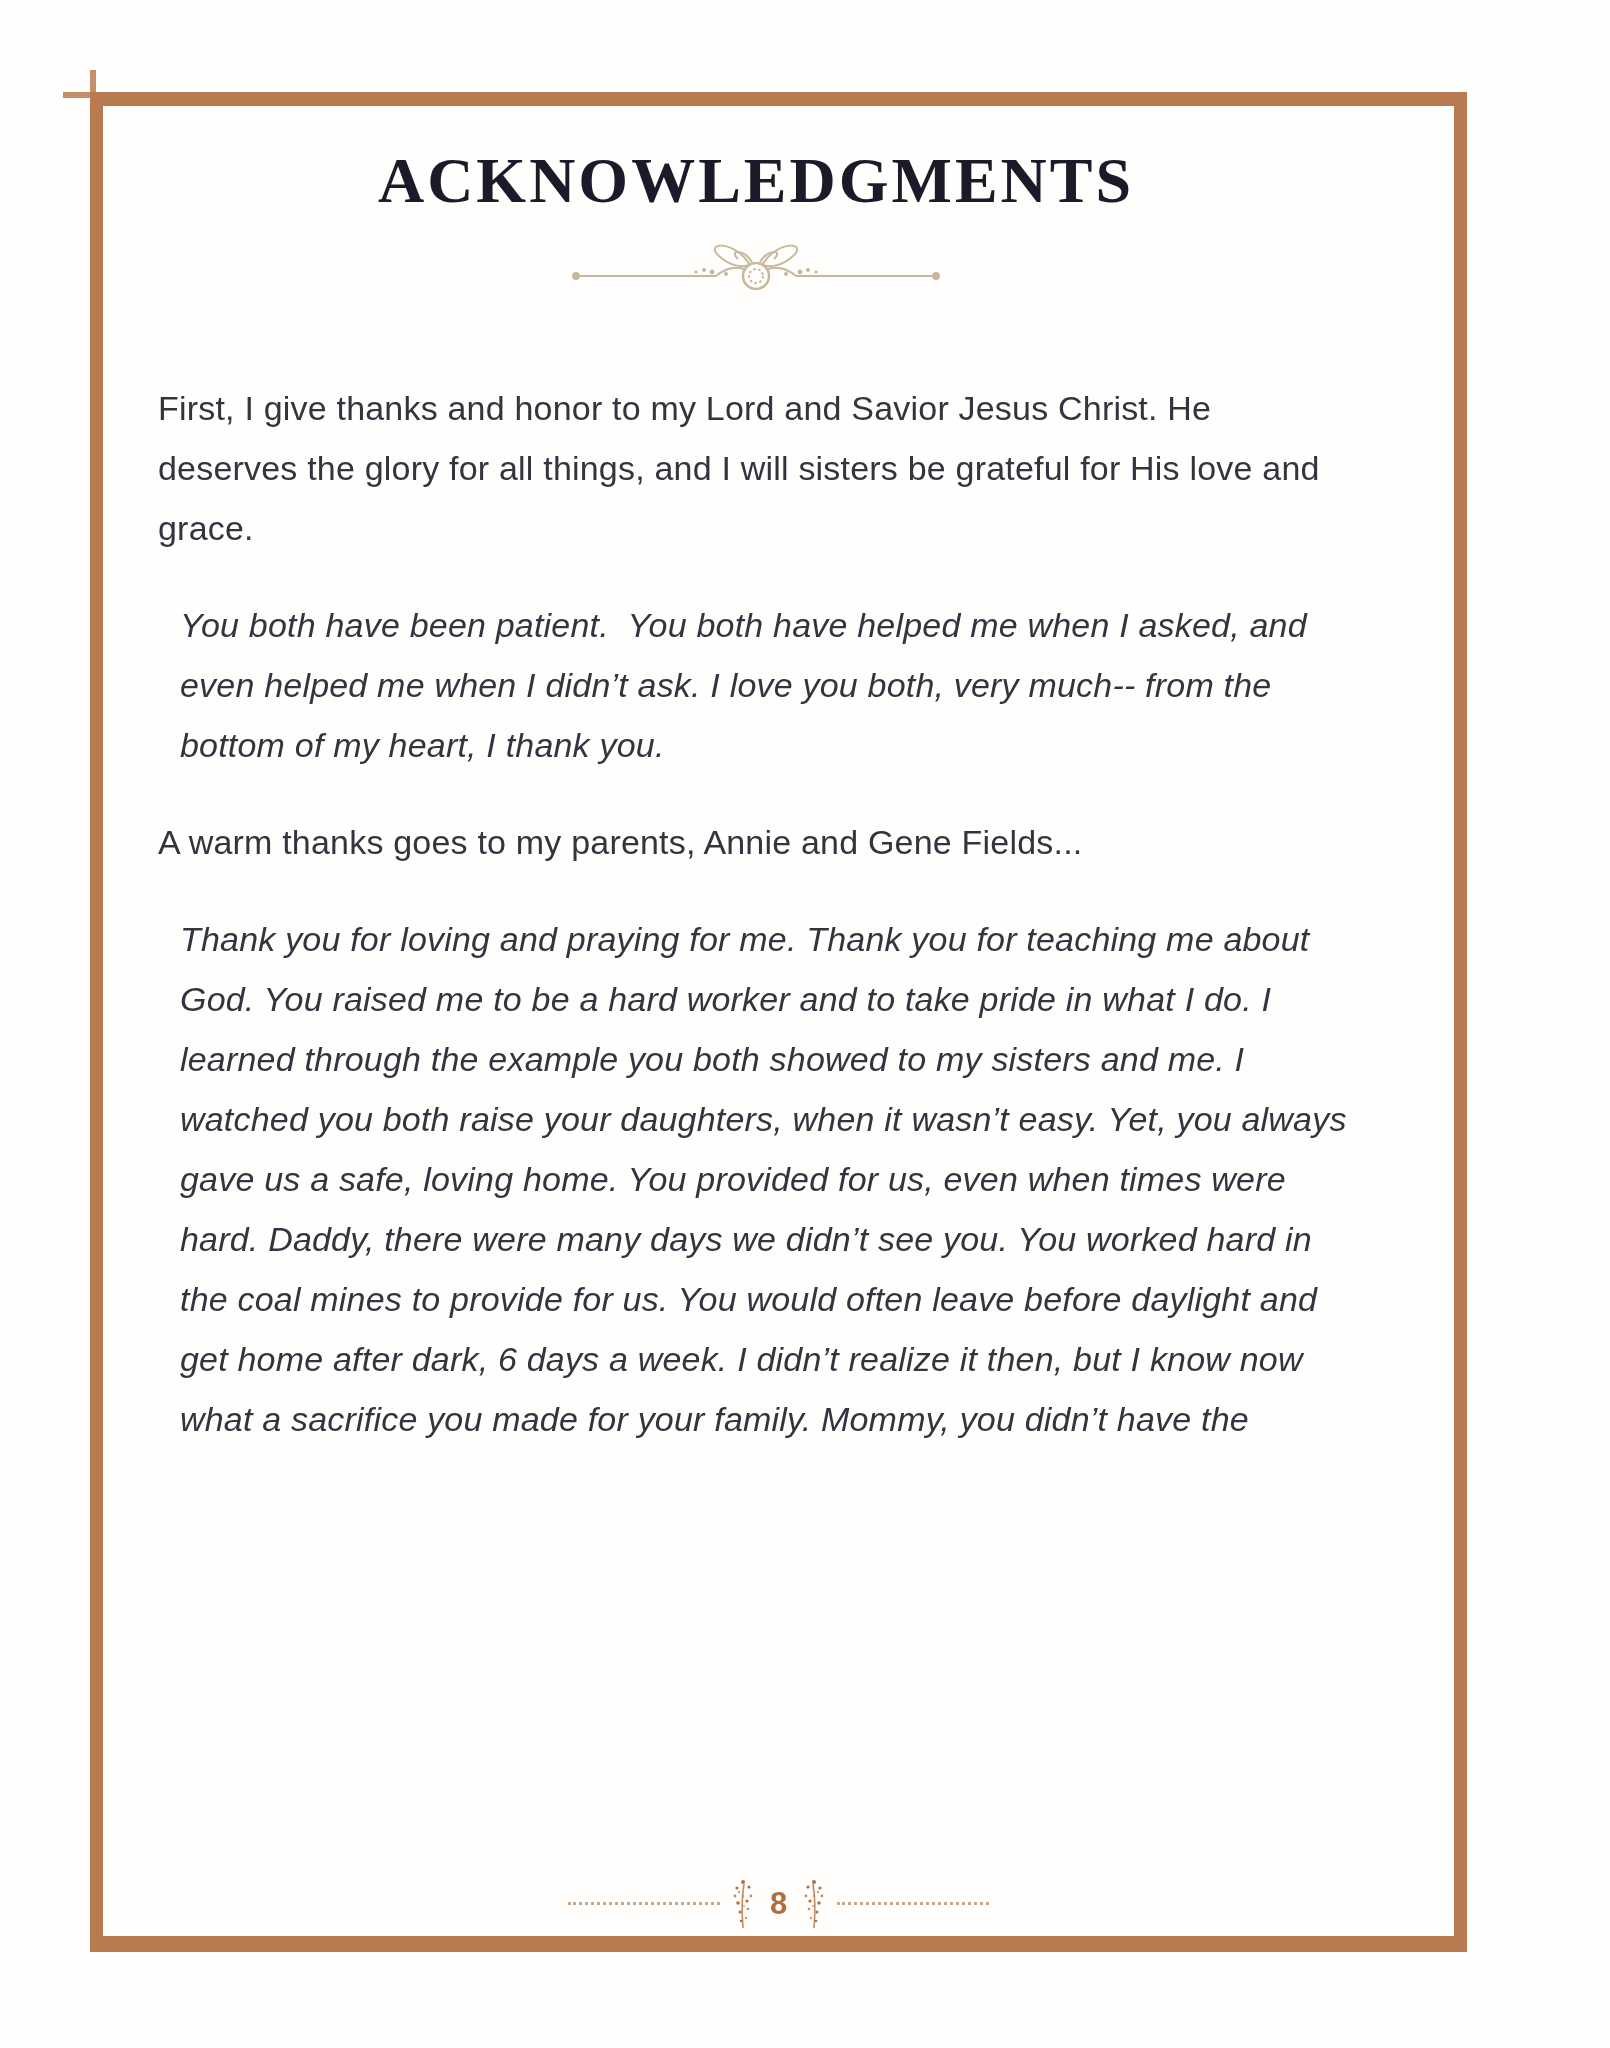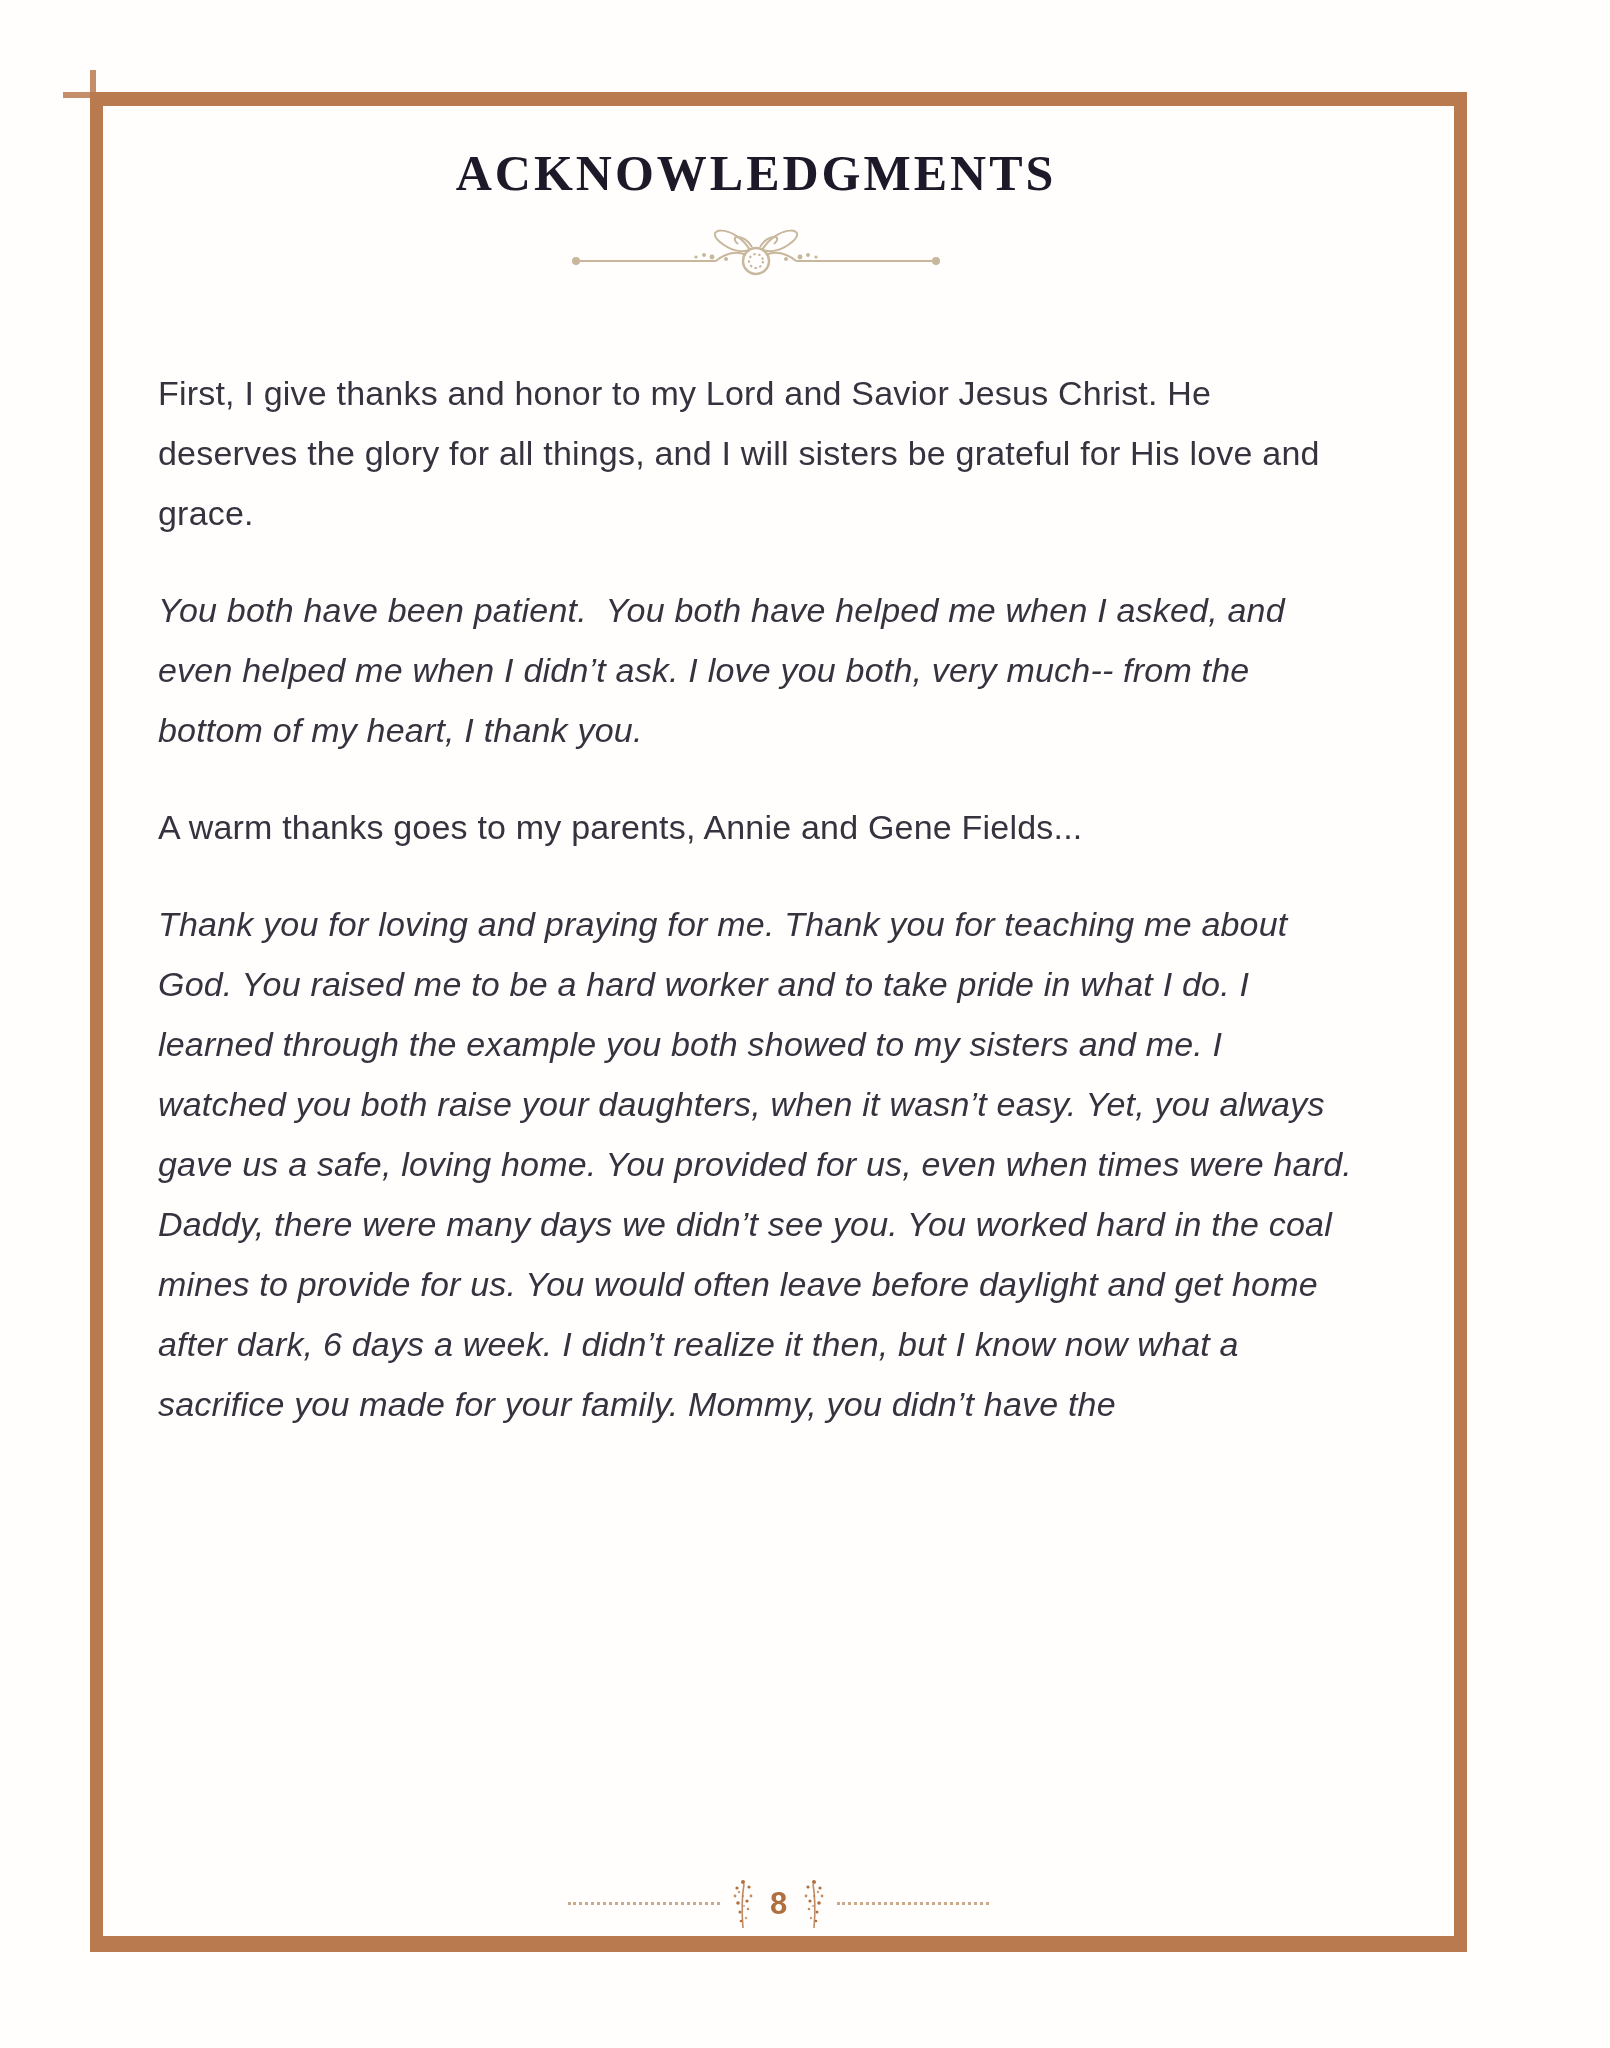--- a/index.html
+++ b/index.html
@@ -45,40 +45,40 @@
     position: absolute;
     left: 158px;
     top: 146px;
     width: 1196px;
   }
 
   .title {
     margin: 0;
     font-family: "Liberation Serif", serif;
     font-weight: 700;
-    font-size: 50px;
+    font-size: 64px;
     letter-spacing: 3px;
     color: #1d1928;
     text-align: center;
     line-height: 1.1;
   }
 
   .divider { text-align: center; margin-top: 20px; height: 62px; }
 
   .paragraphs { margin-top: 80px; }
 
   .para {
     font-size: 34px;
     line-height: 60px;
     letter-spacing: 0.2px;
     color: #36333f;
     margin: 0 0 37px 0;
     white-space: pre-wrap;
   }
-  .para.italic { font-style: italic; }
+  .para.italic { font-style: italic; margin-left: 22px; }
 
   .footer {
     position: absolute;
     left: 90px;
     width: 1377px;
     bottom: 118px;
     display: flex;
     align-items: center;
     justify-content: center;
     gap: 8px;

